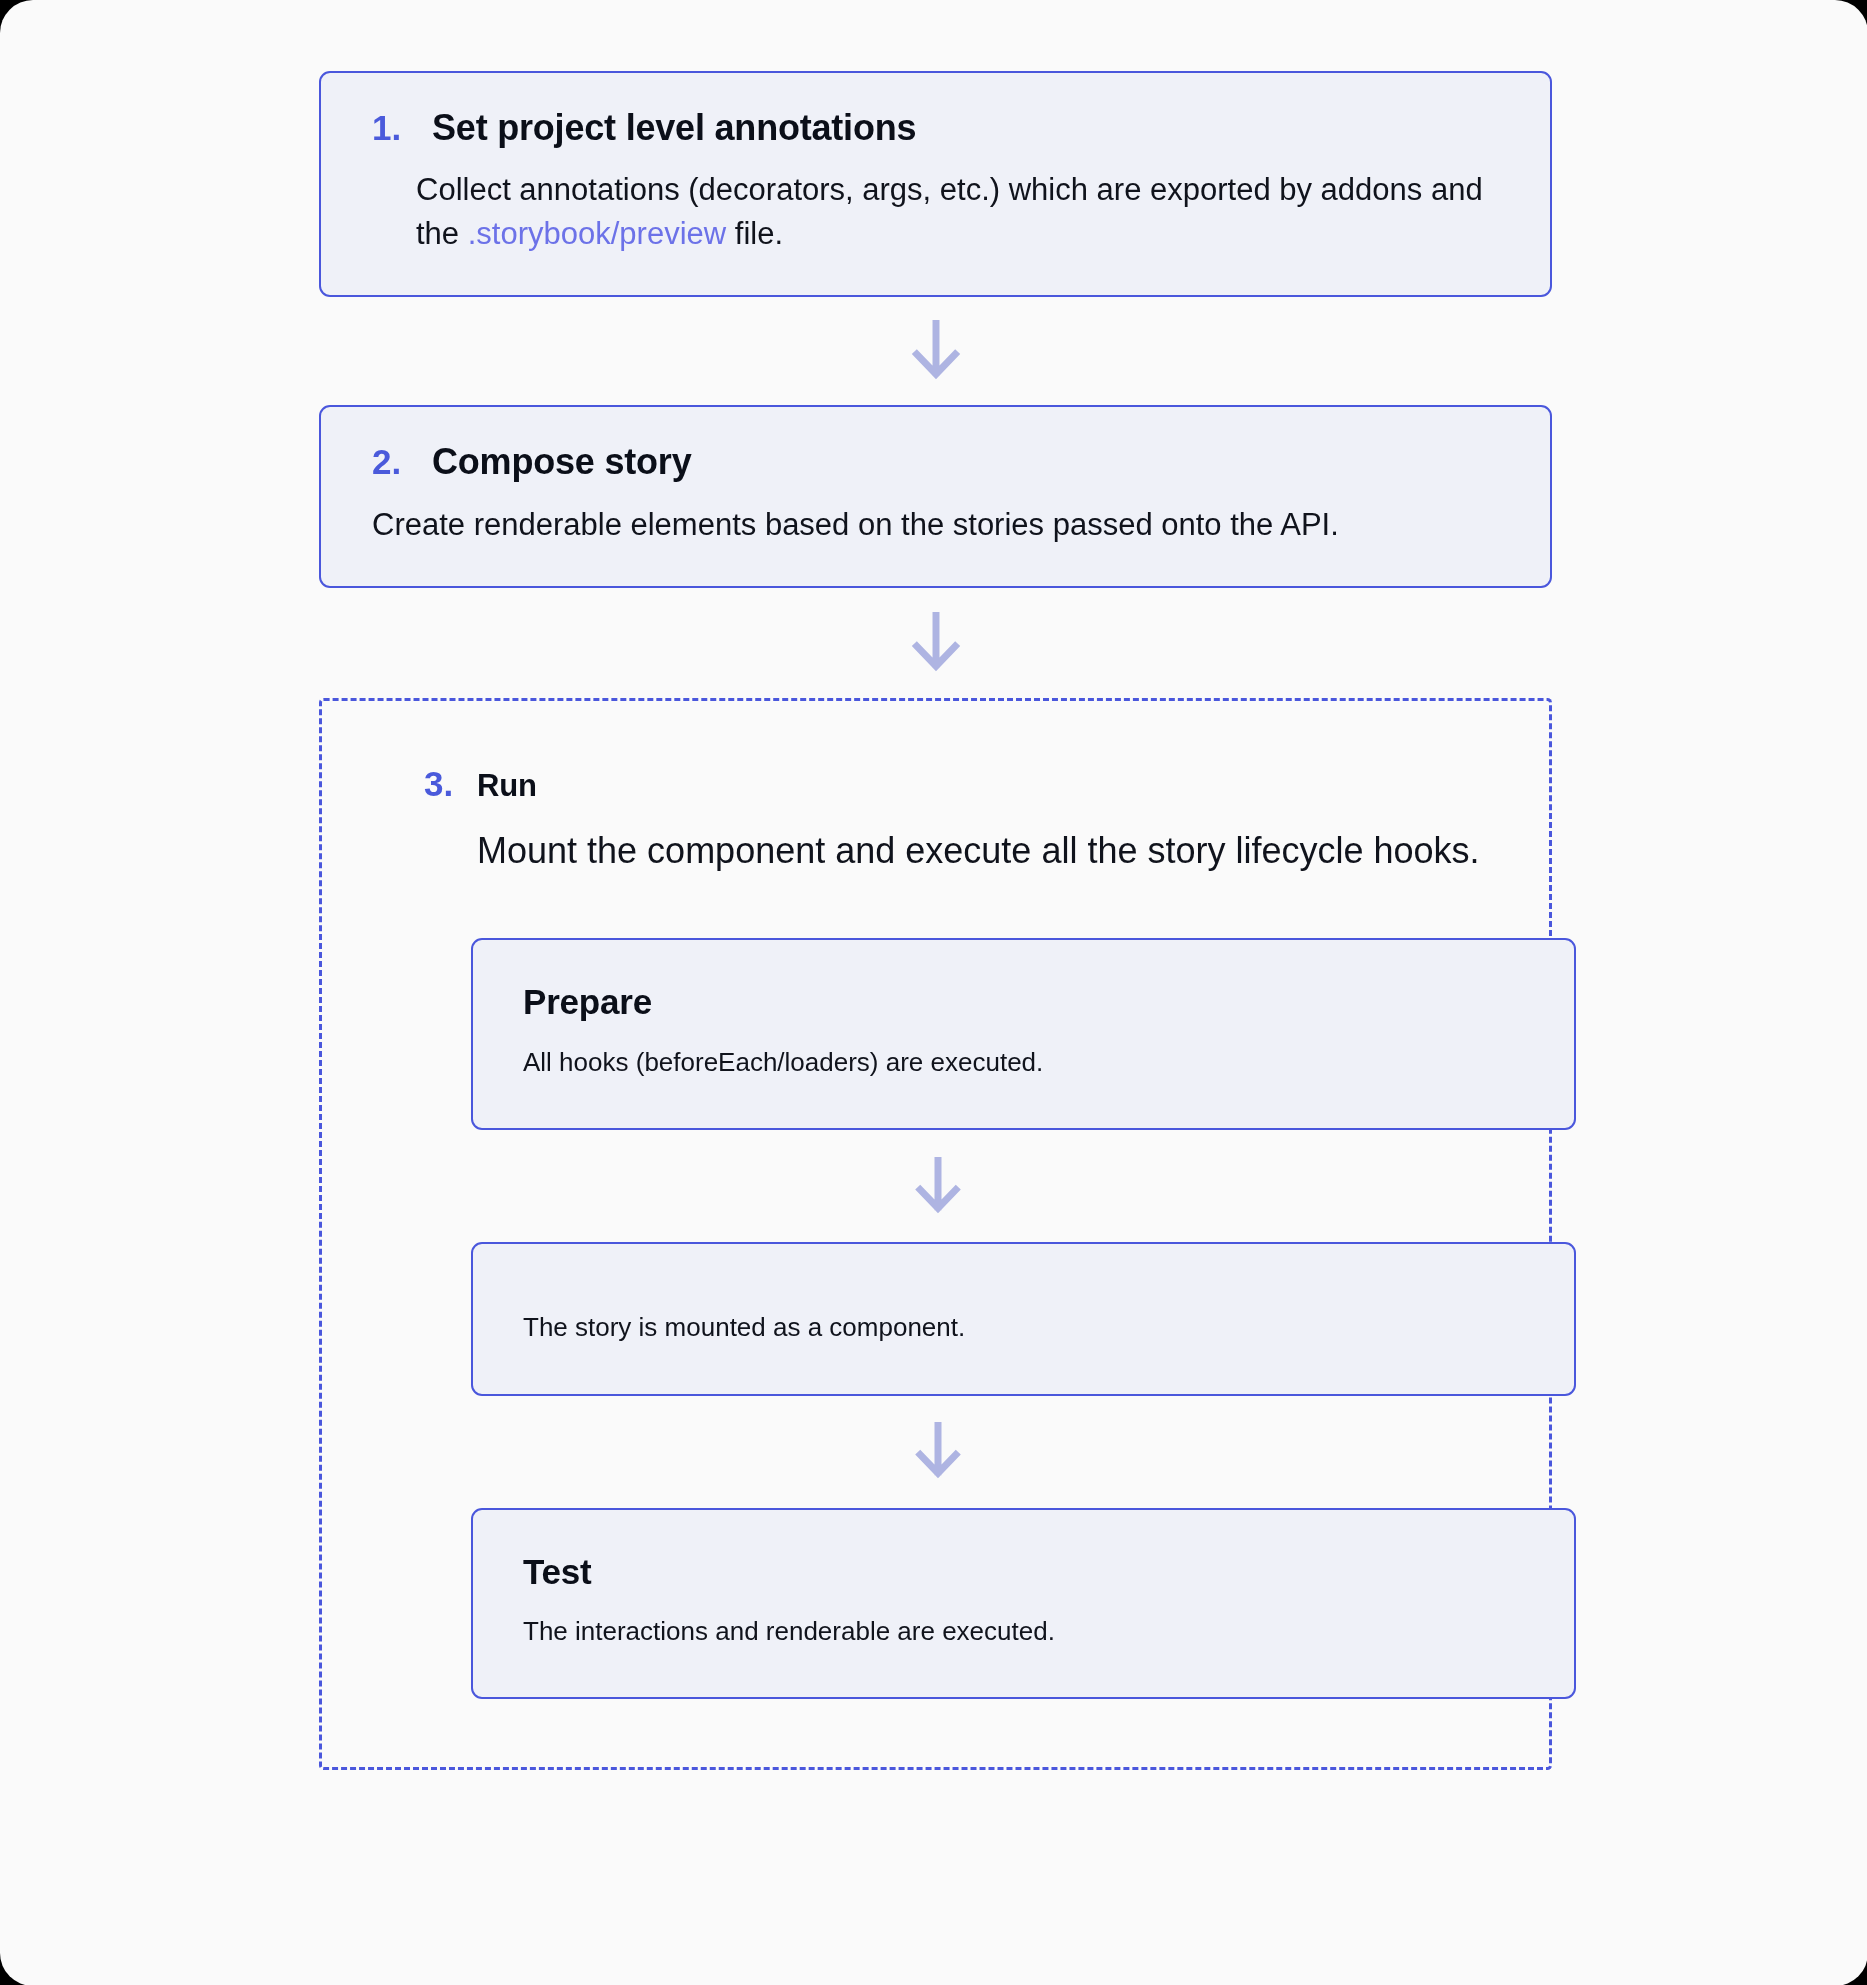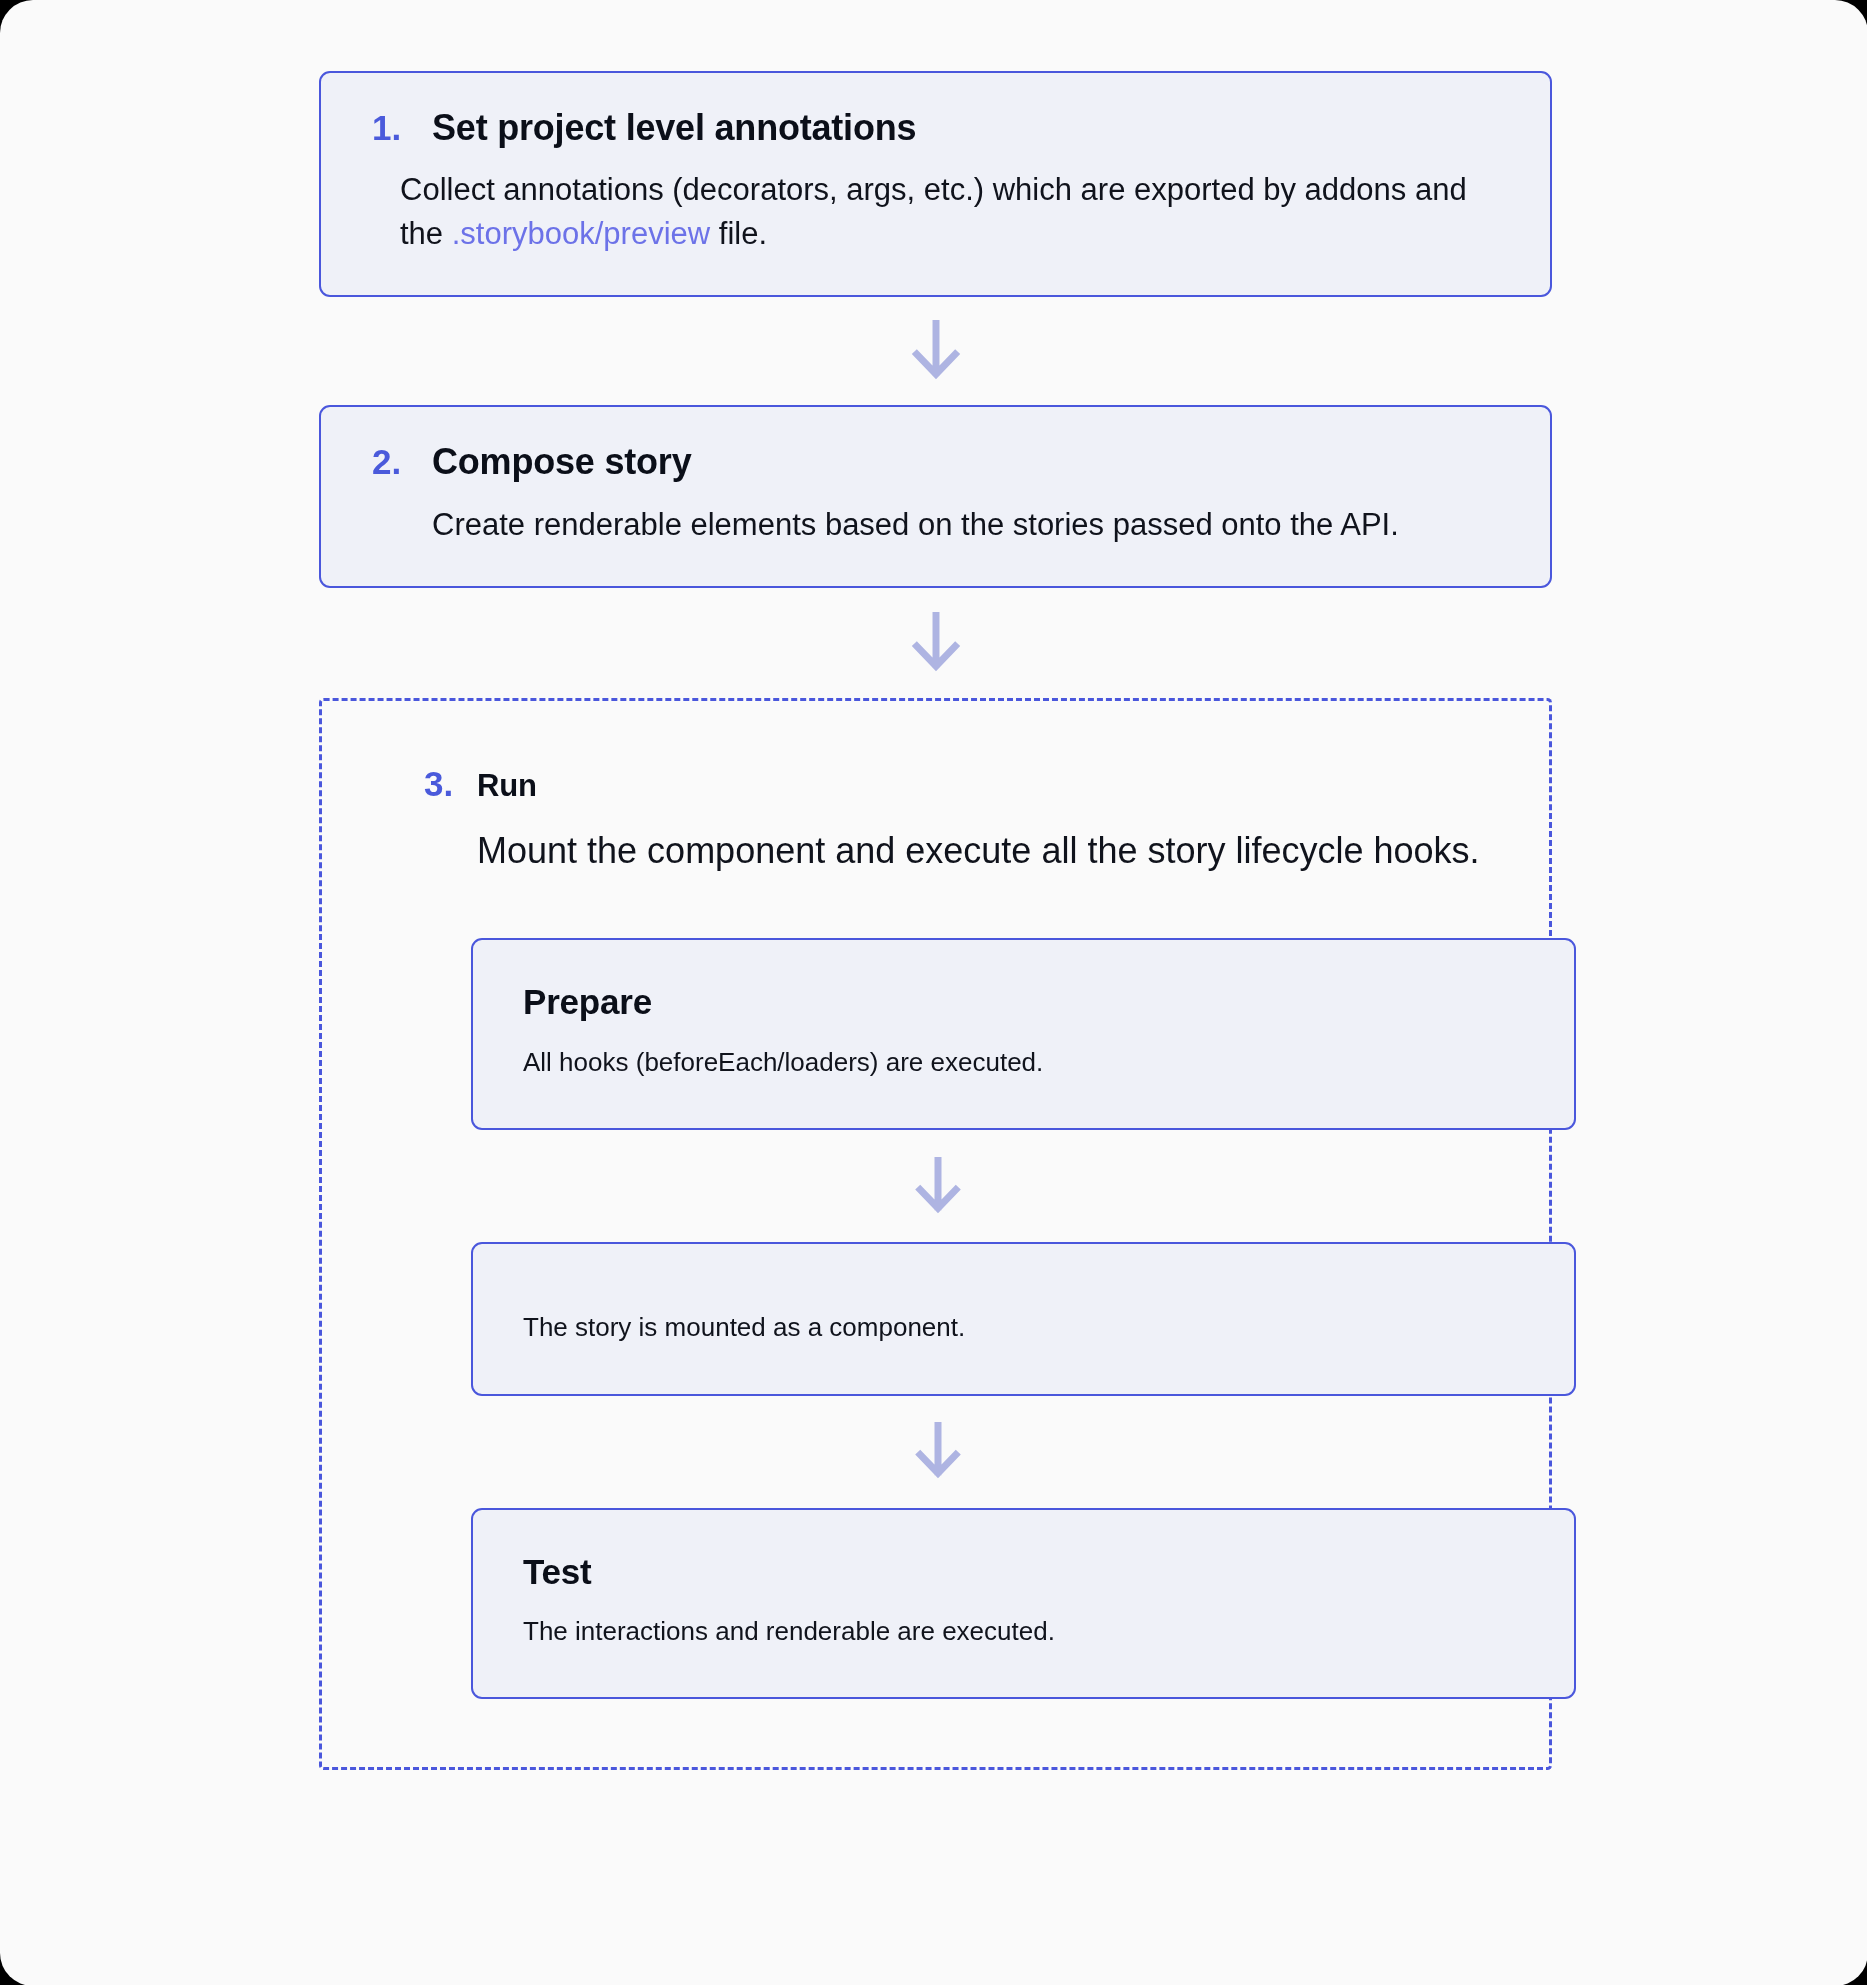--- a/index.html
+++ b/index.html
@@ -59,28 +59,27 @@
   .step-title {
     color: #0b0f19;
     font-size: 36px;
     font-weight: 700;
     line-height: 1.15;
     letter-spacing: -0.2px;
   }
 
   .step-desc {
     margin-top: 20px;
-    margin-left: 60px;
     color: #10131c;
     font-size: 31px;
     line-height: 1.42;
     max-width: 1084px;
   }
 
-  .step-card.first .step-desc { margin-left: 28px; }
+  .step-card.first .step-desc { margin-left: 44px; }
 
   .code-inline {
     color: #6c72e8;
   }
 
   
   .arrow-wrap {
     display: flex;
     justify-content: center;
     align-items: center;

